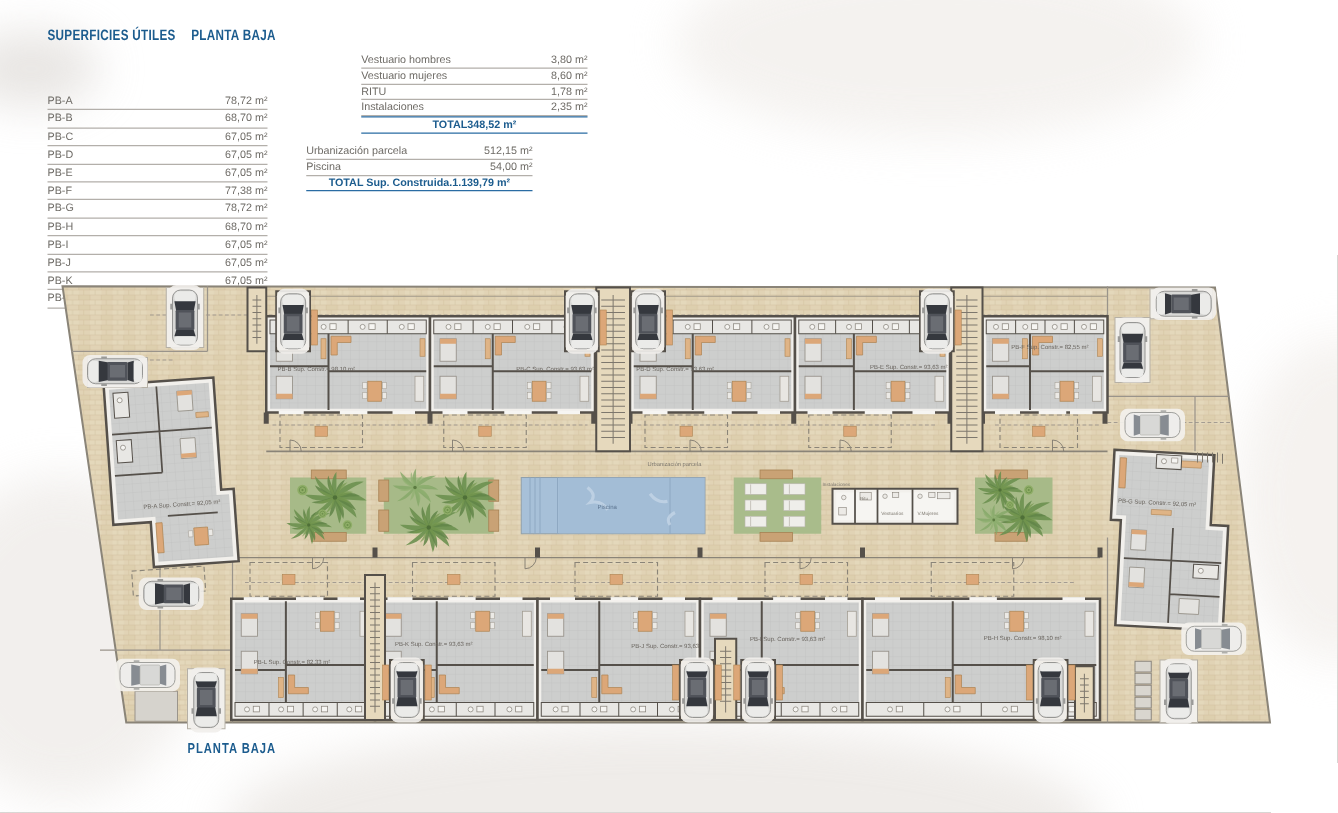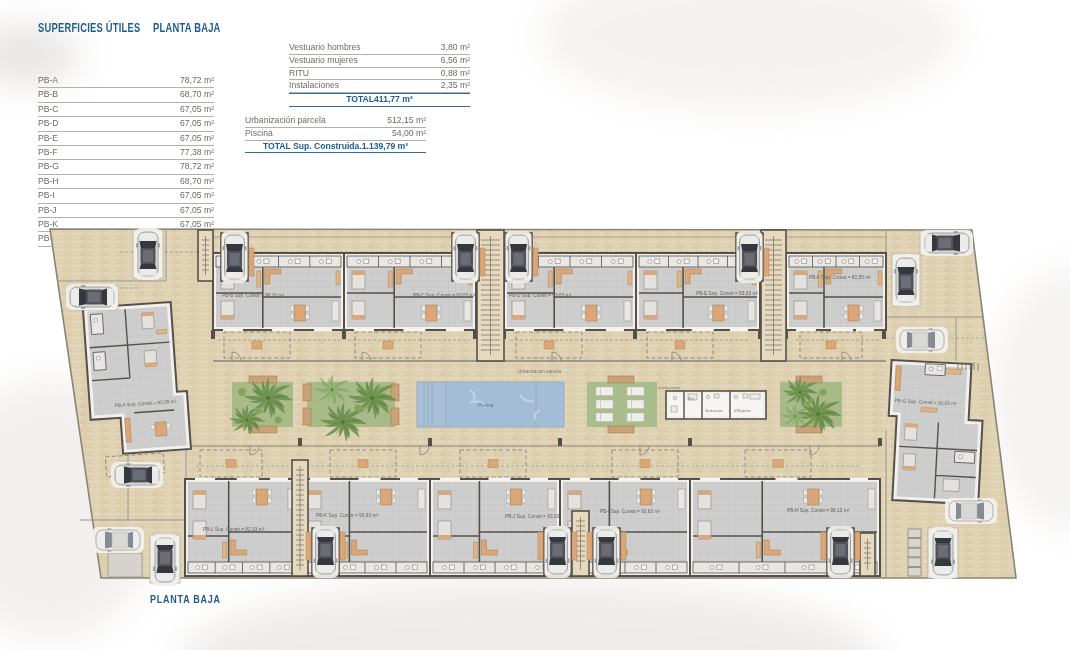--- a/index.html
+++ b/index.html
@@ -81,33 +81,33 @@
       </div>
 </div>
 
 <div style="position:absolute;left:245px;top:42px;width:181px;margin-left:44px;">
 <div class="trow2">
         <span>Vestuario hombres</span>
         <span>3,80 m²</span>
       </div>
 <div class="trow2">
         <span>Vestuario mujeres</span>
-        <span>6,56 m²</span>
+        <span>8,60 m²</span>
       </div>
 <div class="trow2">
         <span>RITU</span>
-        <span>0,88 m²</span>
+        <span>1,78 m²</span>
       </div>
 <div class="trow2">
         <span>Instalaciones</span>
         <span>2,35 m²</span>
       </div>
 <div class="trow2 tot" style="border-top:1.6px solid #2a6ca3;border-bottom:1.6px solid #2a6ca3;">
         <span>TOTAL</span>
-        <span>411,77 m²</span>
+        <span>348,52 m²</span>
       </div>
 </div>
 
 <div style="position:absolute;left:245px;top:115px;width:181px;">
 <div class="trow2">
         <span>Urbanización parcela</span>
         <span>512,15 m²</span>
       </div>
 <div class="trow2">
         <span>Piscina</span>

